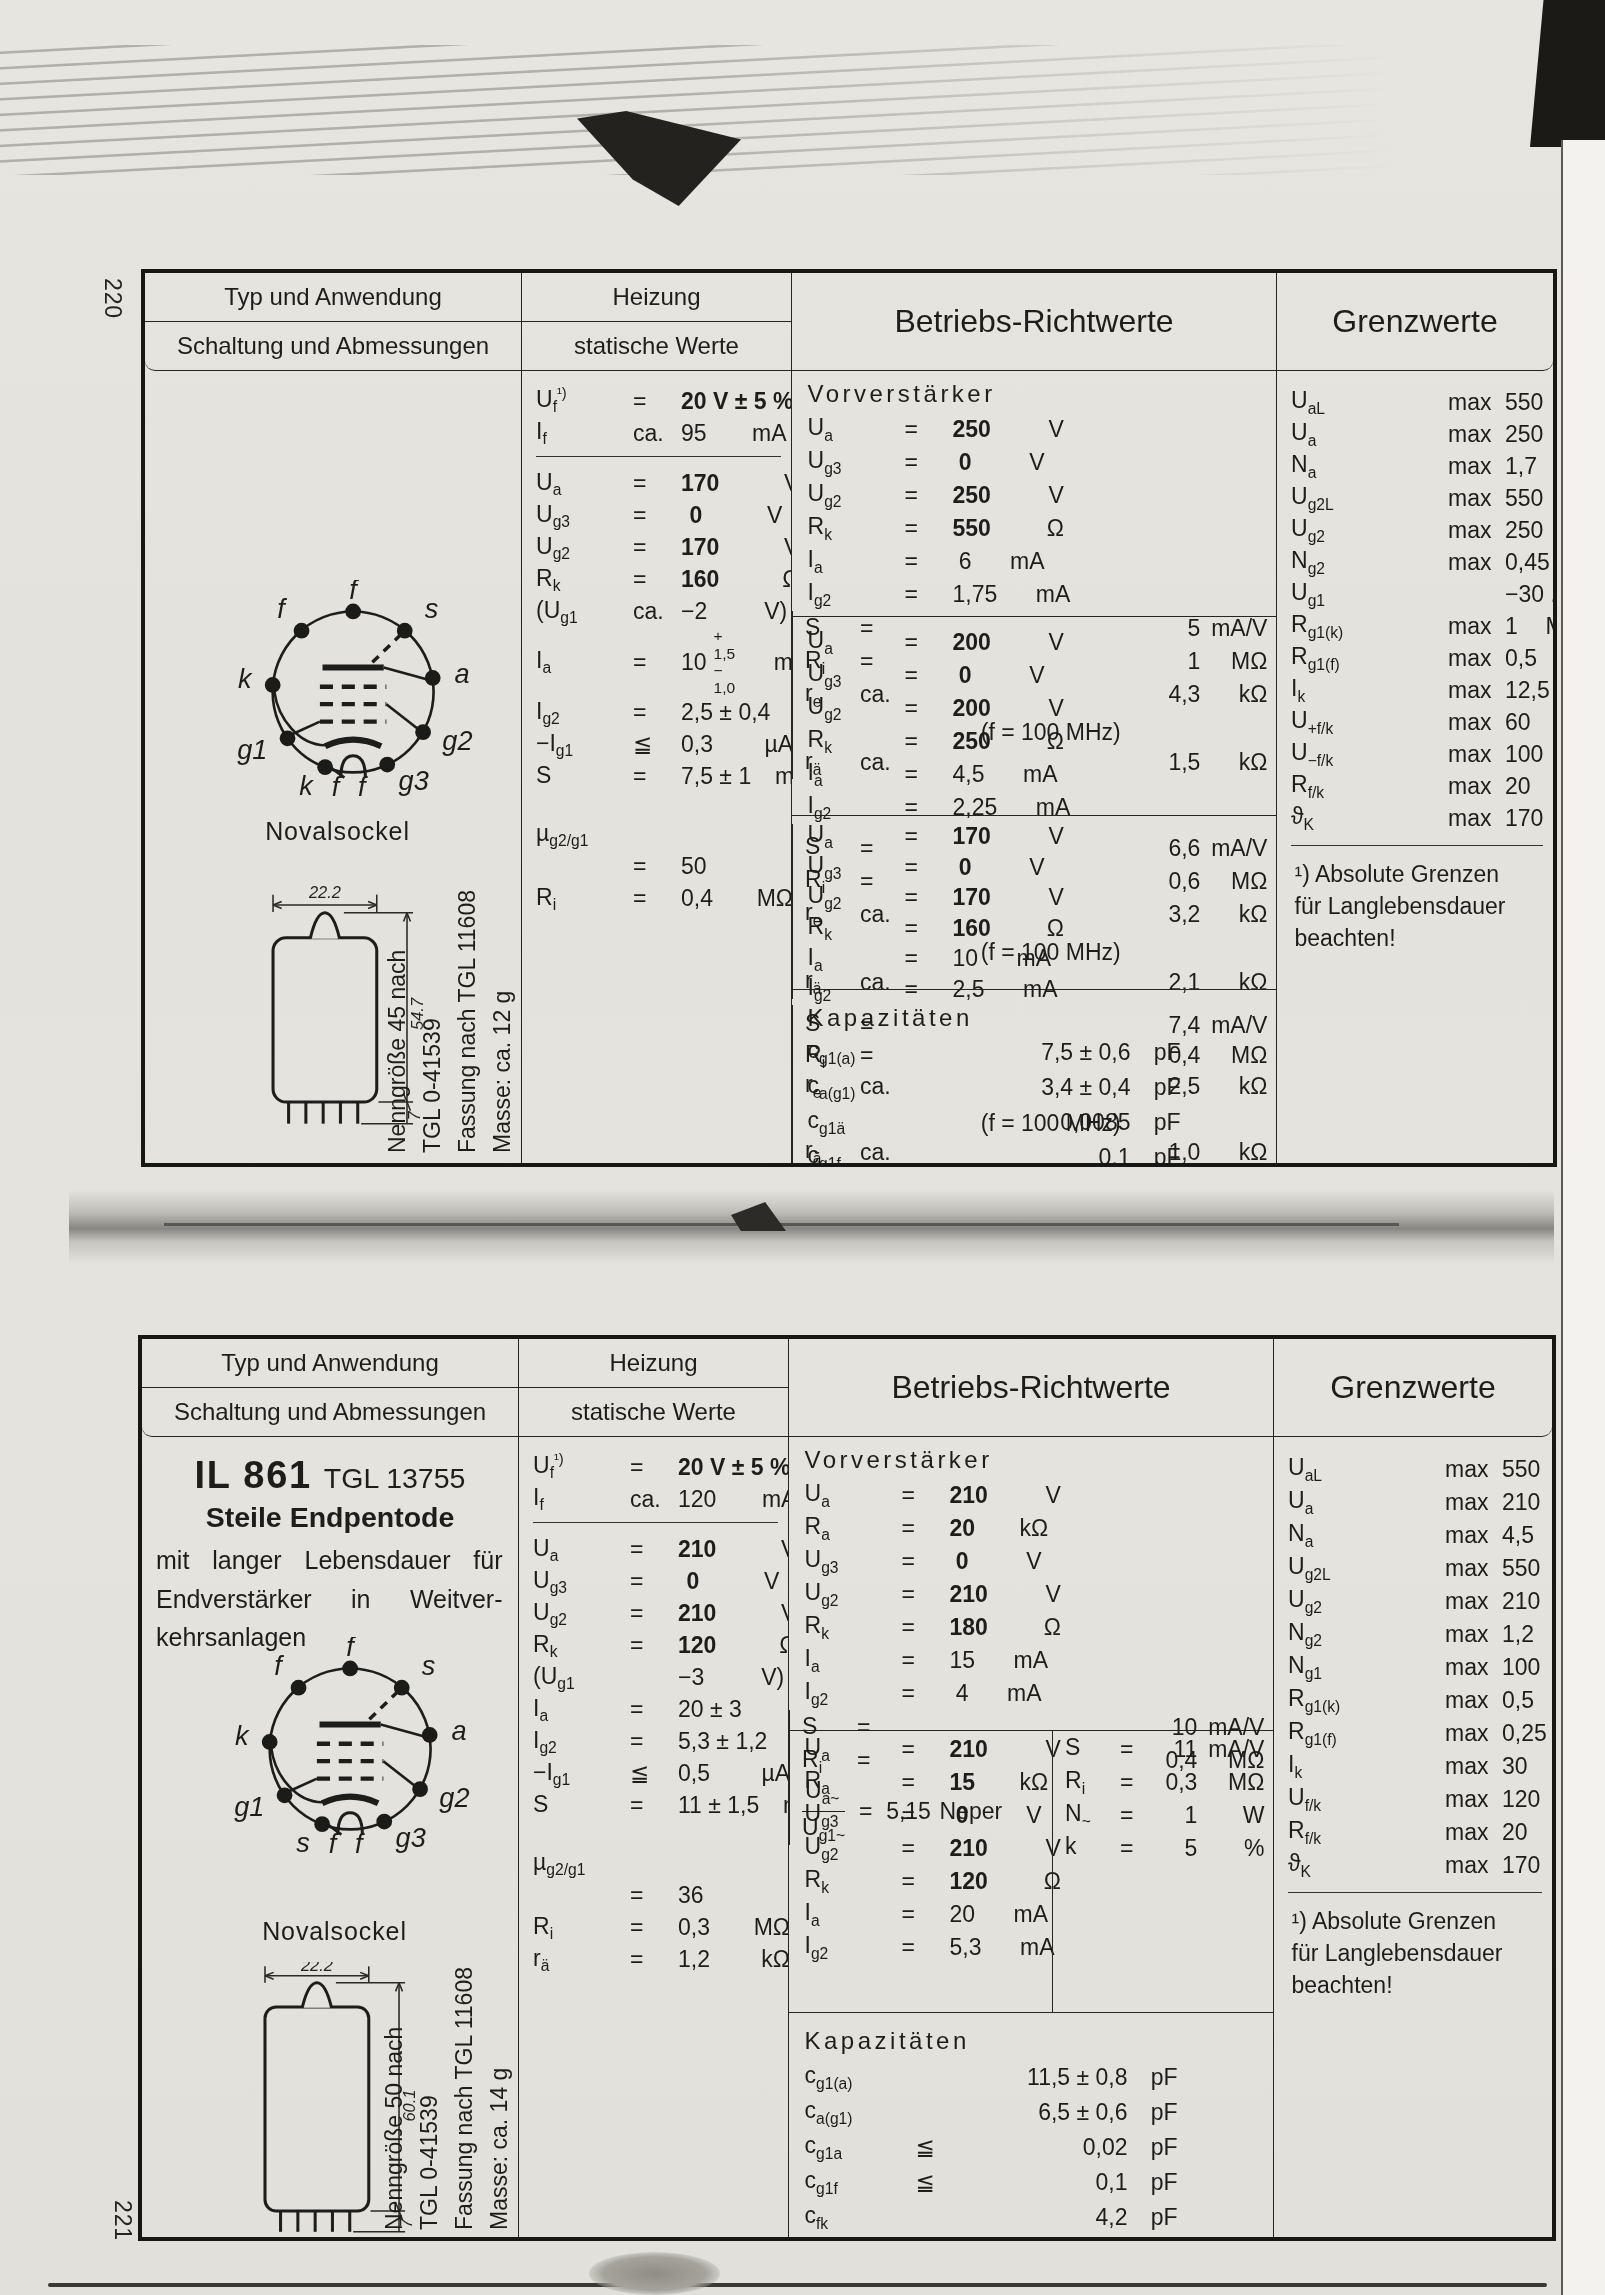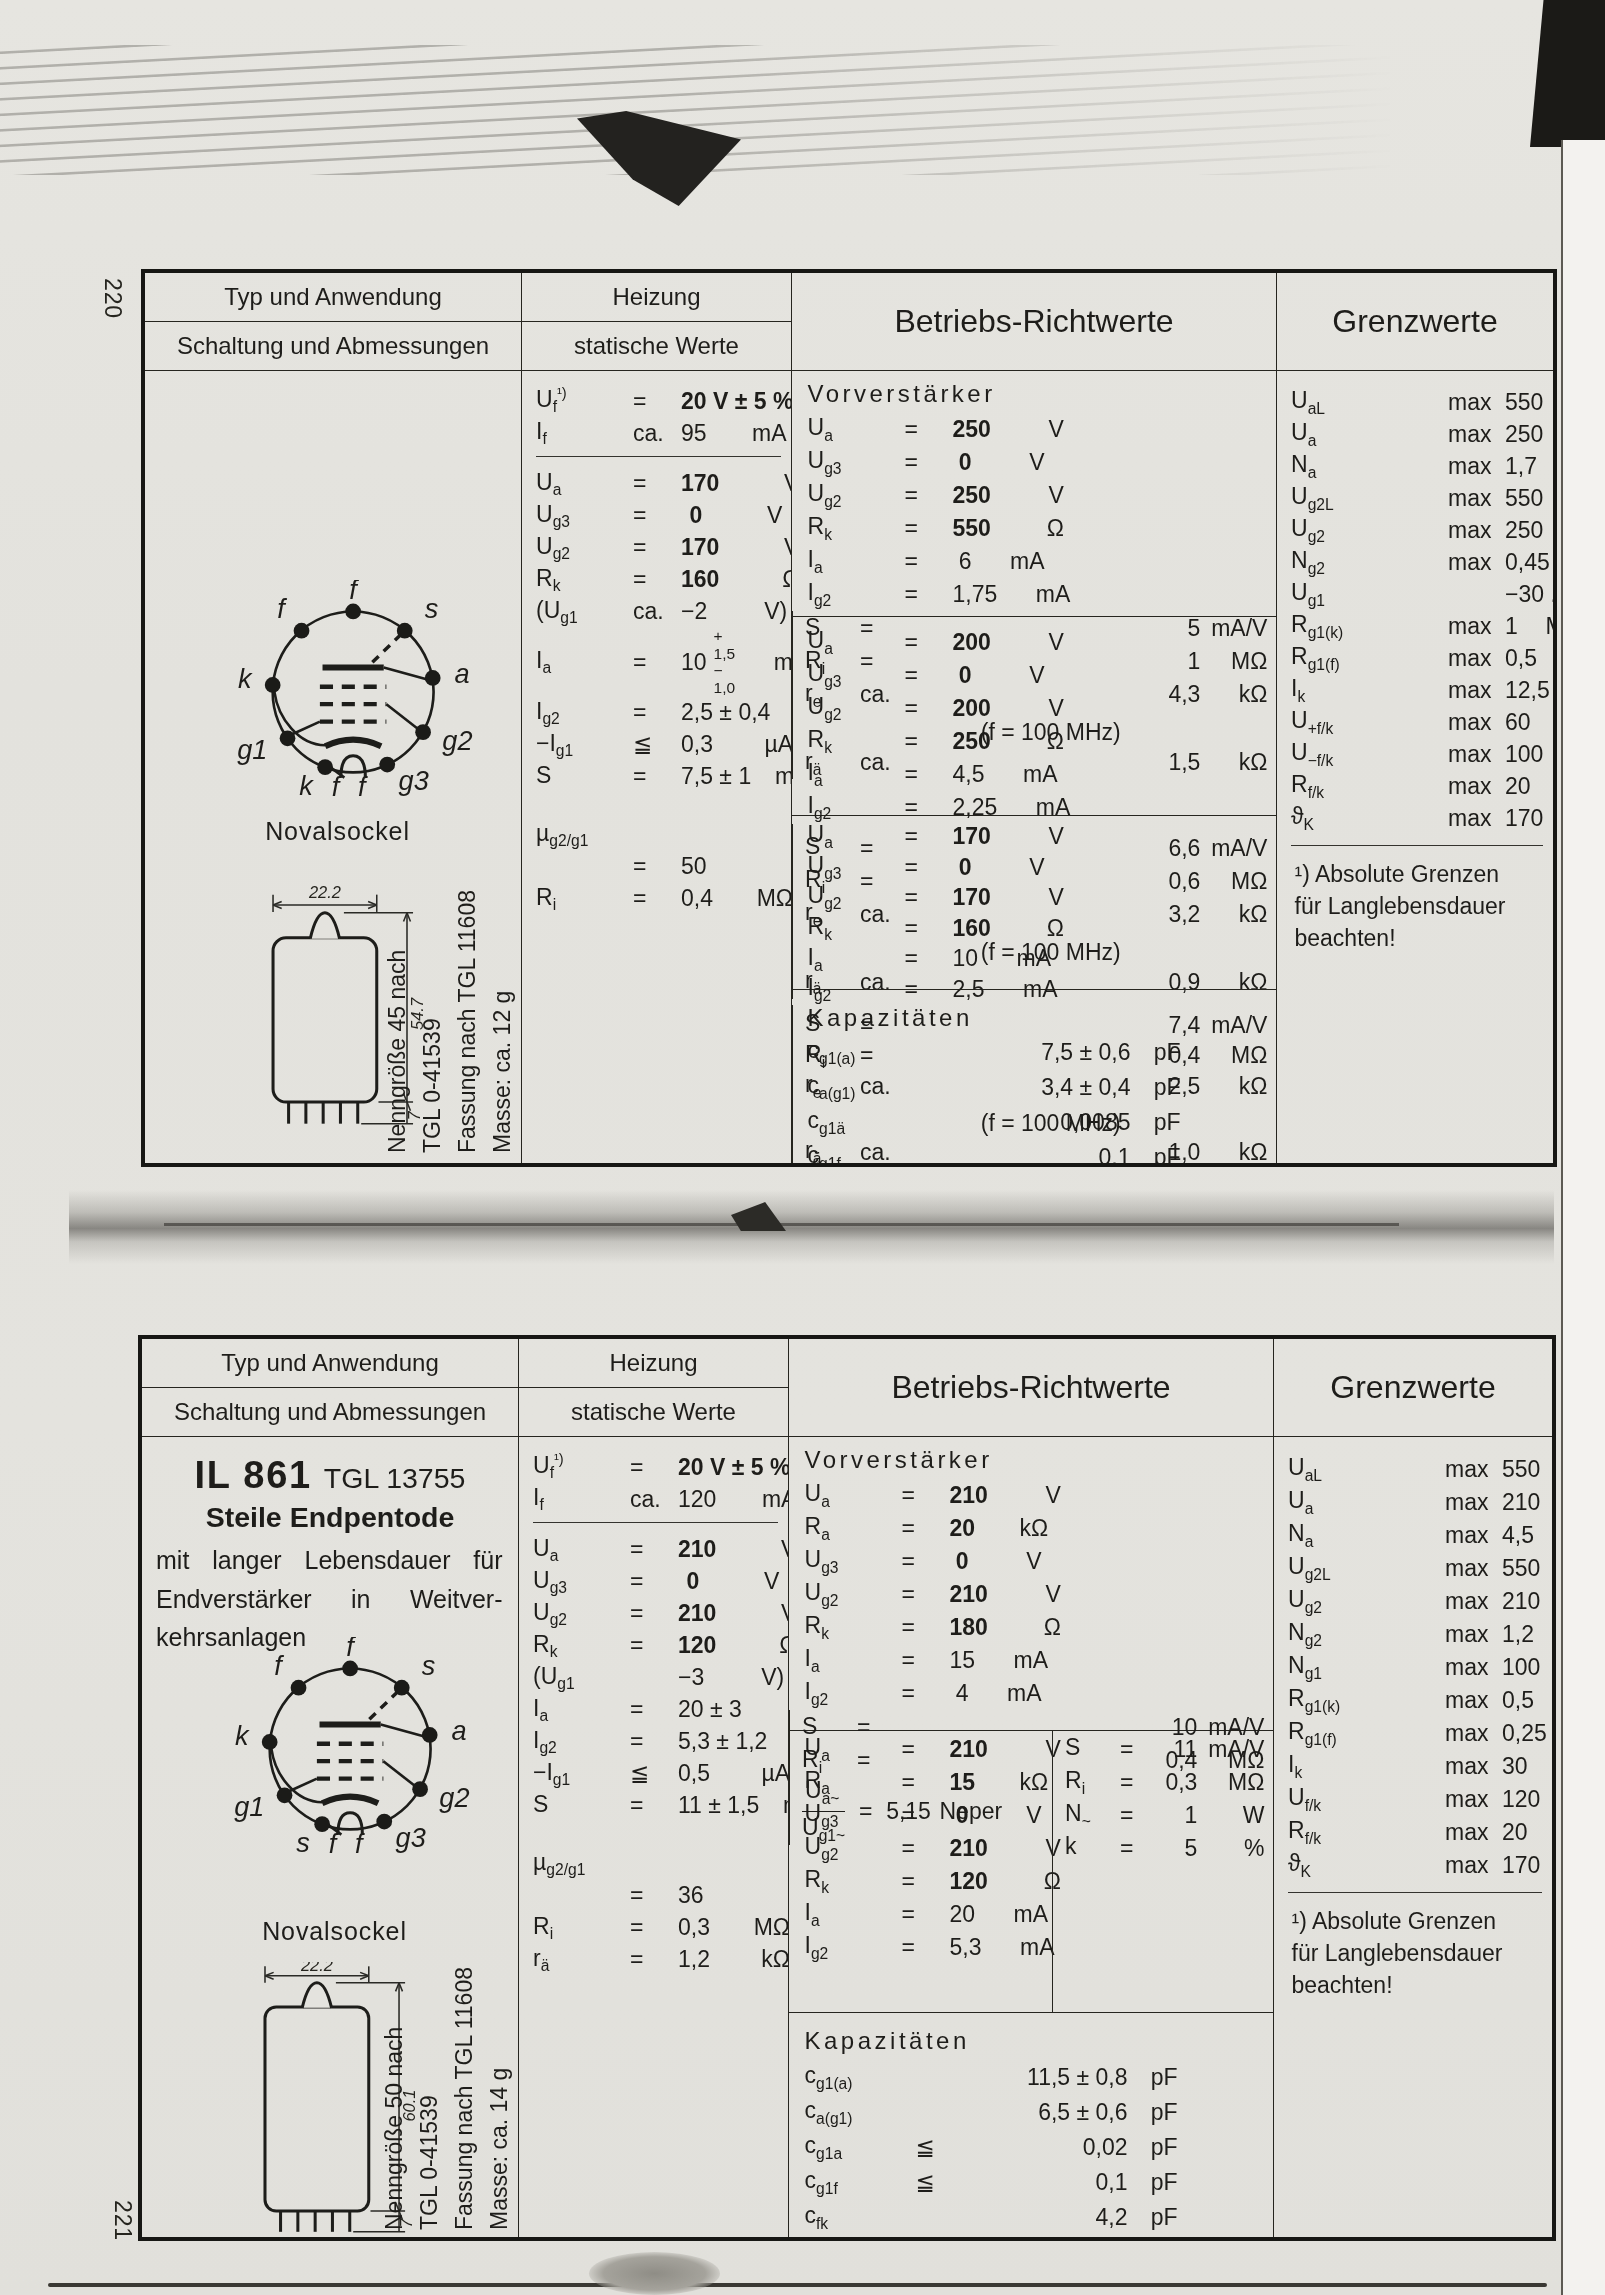--- a/index.html
+++ b/index.html
@@ -29,21 +29,21 @@
   .bottom-oval{position:absolute;left:589px;top:2252px;width:131px;height:43px;border-radius:50%;
     background:radial-gradient(ellipse at center,#8f8d86 0%,#a5a39c 55%,rgba(165,163,156,0) 78%);}
   .pagenum{position:absolute;font-size:23px;letter-spacing:0.9px;transform:rotate(90deg);color:#26251f;}
   #pn-top{left:92px;top:285px;}
   #pn-bottom{left:102px;top:2207px;}
 
   
   .sheet{position:absolute;box-sizing:border-box;border:4.3px solid #171714;background:transparent;}
   #t1{left:141px;top:269px;width:1416px;height:898px;}
   #t2{left:138px;top:1335px;width:1418px;height:906px;}
-  .thead{display:flex;height:98px;border-bottom:1.7px solid #26251f;box-sizing:border-box;}
+  .thead{display:flex;height:98px;border-bottom:1.7px solid #26251f;box-sizing:border-box;border-radius:10px;}
   .thead .hc{box-sizing:border-box;border-right:1.7px solid #26251f;display:flex;flex-direction:column;}
   .thead .hc:last-child{border-right:none;}
   .hc.c1{width:377px;} .hc.c2{width:270px;} .hc.c3{width:485px;flex-direction:row;align-items:center;justify-content:center;} .hc.c4{flex:1;flex-direction:row;align-items:center;justify-content:center;}
   .hsub{flex:1;display:flex;align-items:center;justify-content:center;font-size:24px;}
   .hsub.first{border-bottom:1.7px solid #26251f;}
   .hlabel{font-size:32px;}
   .tbody{display:flex;box-sizing:border-box;height:calc(100% - 98px);}
   .col{box-sizing:border-box;border-right:1.7px solid #26251f;position:relative;overflow:hidden;}
   .col:last-child{border-right:none;}
   .col.c1{width:377px;} .col.c2{width:270px;padding:14px 8.6px 0 14px;} .col.c3{width:485px;display:flex;flex-direction:column;} .col.c4{flex:1;padding:15.5px 7px 0 14px;}
@@ -480,21 +480,21 @@
             </div>
             <div class="prow center">
               <span class="sym"><span></span><sub></sub></span>
               <span class="op"></span>
               <span class="v">(f = 100 MHz)</span>
               <span class="u"></span>
             </div>
             <div class="prow">
               <span class="sym"><span>r</span><sub>ä</sub></span>
               <span class="op">ca.</span>
-              <span class="v">0,9</span>
+              <span class="v">2,1</span>
               <span class="u">kΩ</span>
             </div>
           </div>
       </div>
       <div class="block" style="height:174px;">
         <div class="lsub" style="padding-top:5.2px;">
 
         <div class="prow bv" style="min-height:28px;">
               <span class="sym"><span>U</span><sub>a</sub></span>
               <span class="op">=</span>

